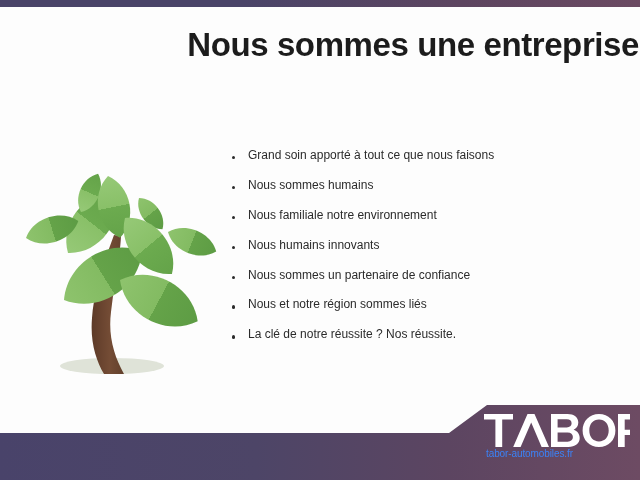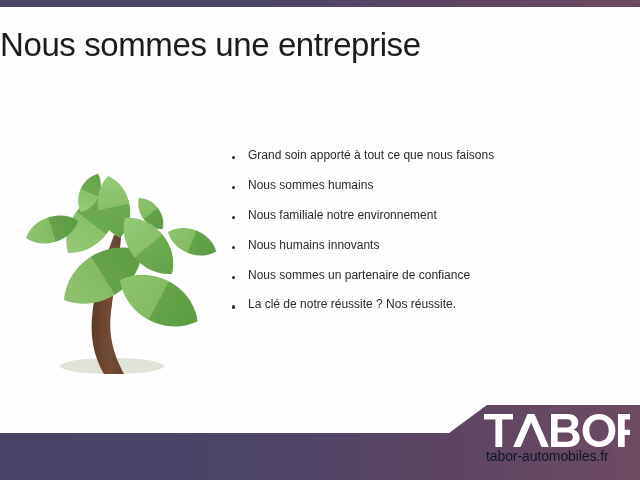--- a/index.html
+++ b/index.html
@@ -24,23 +24,23 @@
     left: 0; top: 0;
     width: 640px; height: 7px;
     background: linear-gradient(90deg, #4a4468 0%, #4a4468 38%, #5d4560 72%, #6b4a62 100%);
   }
 
   
   .headline {
     position: absolute;
     left: 0; top: 24px;
     width: 639px;
-    text-align: left;
+    text-align: right;
     font-size: 33px;
-    font-weight: normal;
+    font-weight: bold;
     line-height: 1.28;
     letter-spacing: -0.4px;
     color: #1c1c1c;
   }
   .headline .line {
     display: block;
     white-space: pre;
   }
   .headline .accent {
     color: #76a04c;
@@ -102,22 +102,22 @@
   }
   .logo-word {
     display: block;
     height: 33px;
     width: 146px;
   }
   .logo-tagline {
     display: block;
     margin-top: 1px;
     padding-left: 2px;
-    font-size: 14px;
-    color: #0f172a;
+    font-size: 10px;
+    color: #3b82f6;
     letter-spacing: -0.1px;
     white-space: nowrap;
   }
 </style>
 </head>
 <body>
 
 <div id="slide">
 
   <div class="top-strip"></div>
@@ -190,20 +190,21 @@
       </g>
     </svg>
   </div>
 
   <ul class="bullets">
     <li><span>Grand soin apporté à tout ce que nous faisons</span></li>
     <li><span>Nous sommes humains</span></li>
     <li><span>Nous familiale notre environnement</span></li>
     <li><span>Nous humains innovants</span></li>
     <li><span>Nous sommes un partenaire de confiance</span></li>
+    <li><span>Nous et notre région sommes liés</span></li>
     <li><span>La clé de notre réussite ? Nos réussite.</span></li>
   </ul>
 
   <div class="bottom-bar">
     <svg viewBox="0 0 640 80" width="640" height="80" aria-hidden="true">
       <defs>
         <linearGradient id="barG" x1="0" y1="0" x2="1" y2="0">
           <stop offset="0%" stop-color="#49436a"></stop>
           <stop offset="40%" stop-color="#4d4567"></stop>
           <stop offset="70%" stop-color="#5c4561"></stop>

